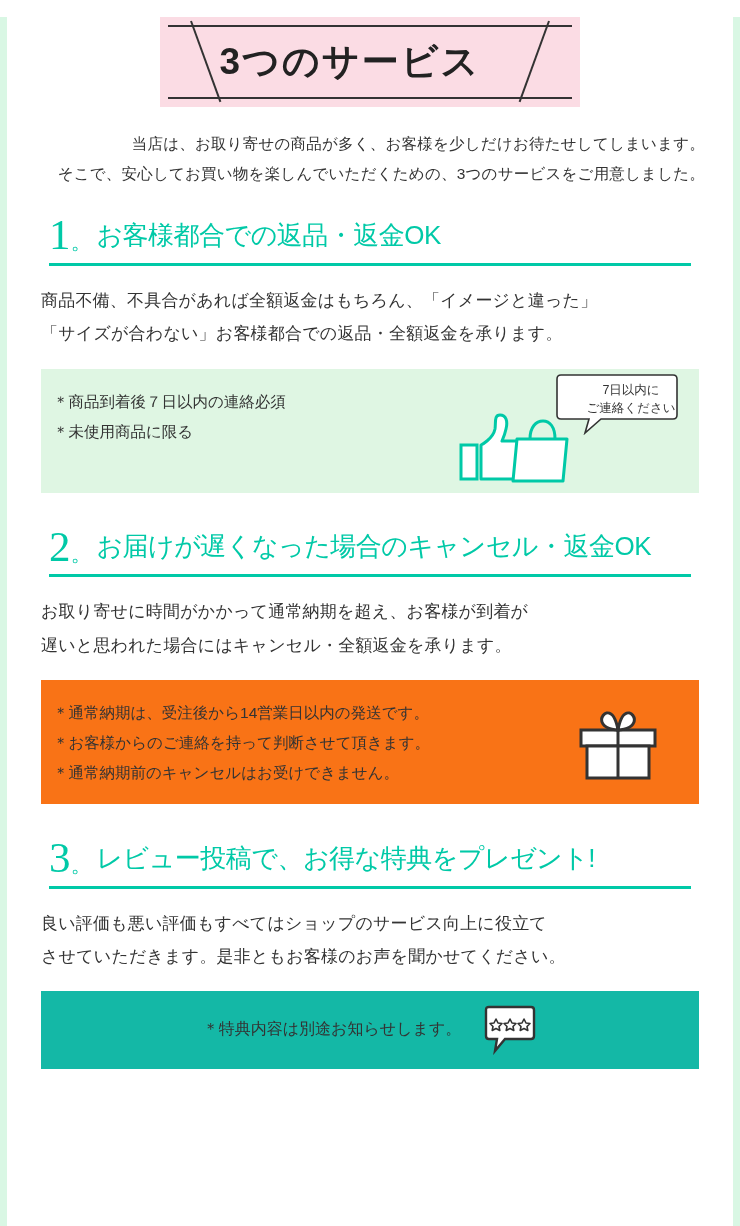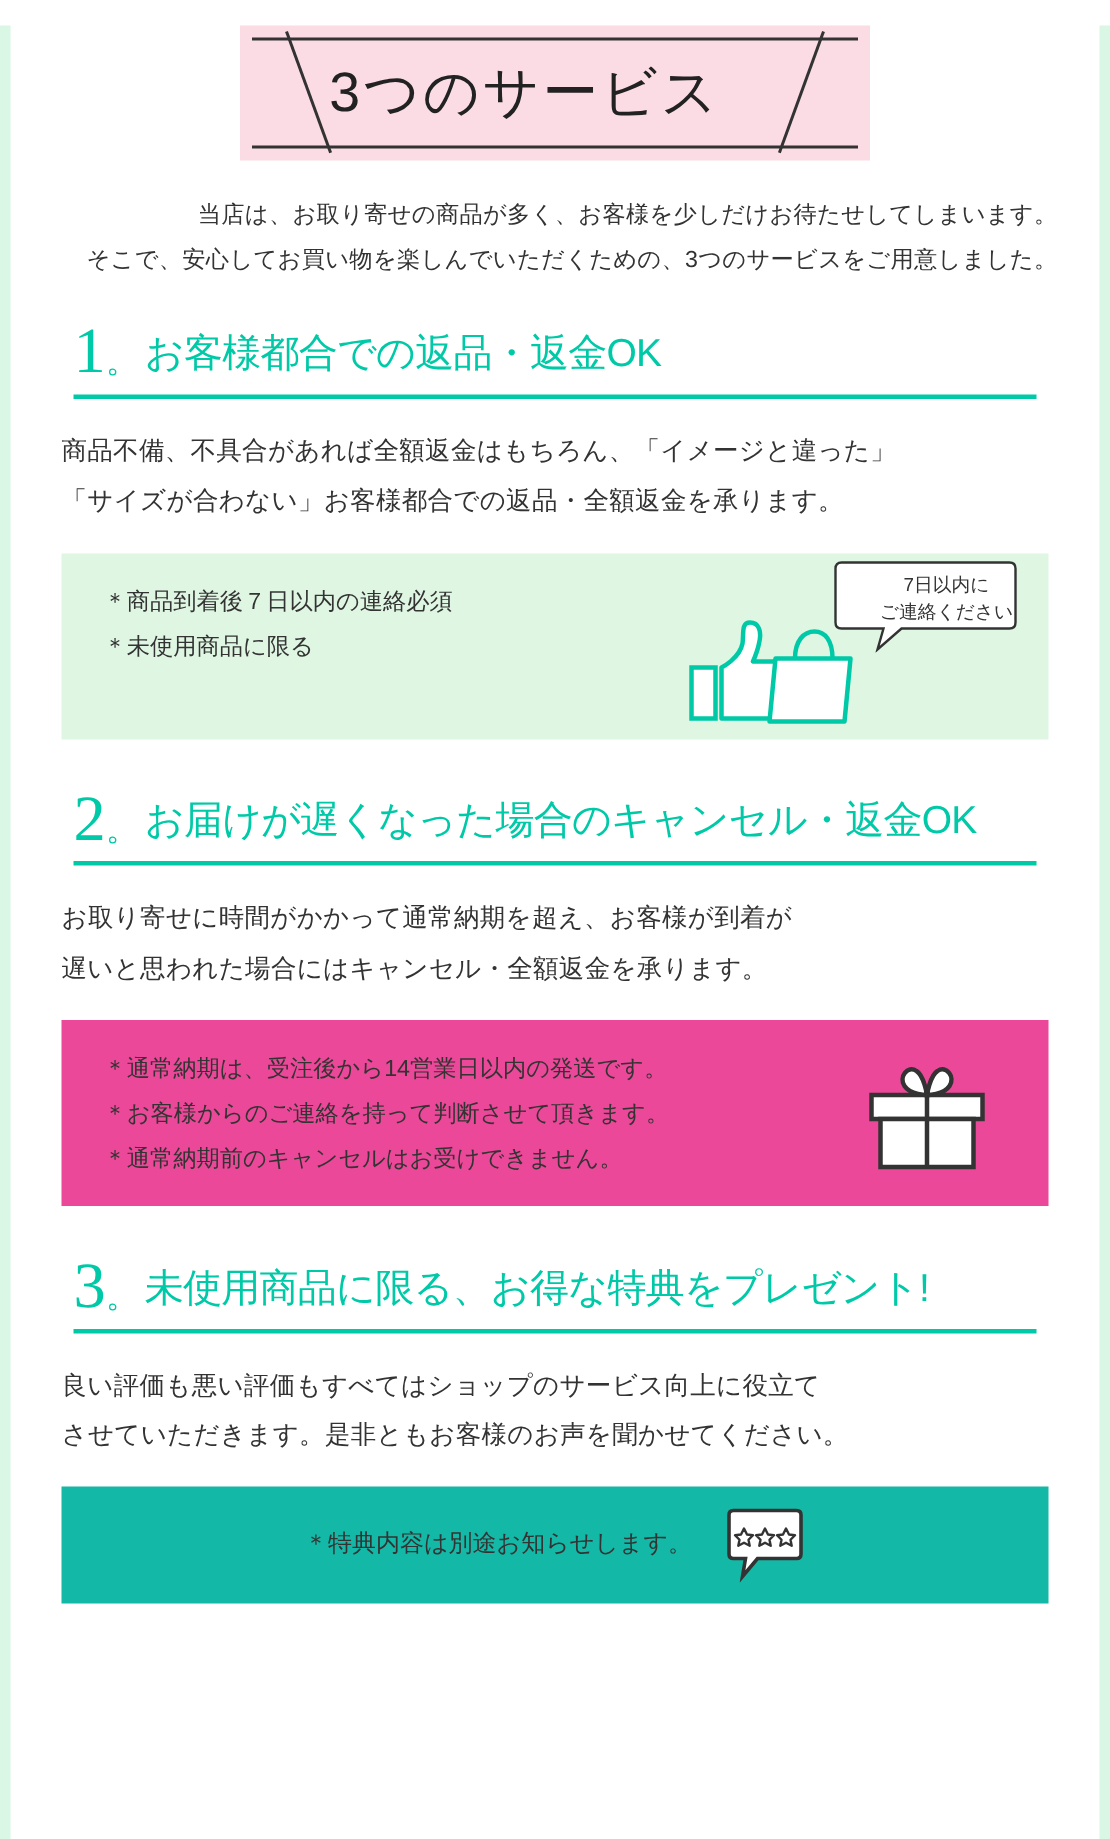--- a/index.html
+++ b/index.html
@@ -69,21 +69,21 @@
   }
   .title-text {
     position: absolute;
     left: 0; top: 0;
     width: 380px;
     height: 90px;
     display: flex;
     align-items: center;
     justify-content: center;
     font-size: 37px;
-    font-weight: normal;
+    font-weight: bold;
     color: #222;
     letter-spacing: 2px;
   }
 
   
   .intro {
     margin: 22px 28px 0 28px;
     font-size: 15.5px;
     line-height: 1.95;
     color: #333;
@@ -129,24 +129,24 @@
     color: #333;
     letter-spacing: 0.2px;
   }
   .sec-body div { white-space: nowrap; }
 
   
   .note-box {
     margin: 18px 34px 0 34px;
     position: relative;
     box-sizing: border-box;
-    padding: 18px 20px 18px 28px;
+    padding: 18px 20px 18px 12px;
   }
   .note-green { background: #dff6e3; }
-  .note-pink  { background: #ec4899; }
+  .note-pink  { background: #f97316; }
   .note-line {
     font-size: 15.5px;
     line-height: 1.95;
     color: #333;
     white-space: nowrap;
   }
   .note-center {
     text-align: center;
     font-size: 16px;
     color: #333;
@@ -244,21 +244,21 @@
         <line x1="41" y1="22" x2="41" y2="70" stroke="#333" stroke-width="3"></line>
         <path d="M41 22 C41 22 30 22 26 16 C22 10 28 2 34 6 C39 9 41 22 41 22 Z" fill="#ffffff" stroke="#333" stroke-width="3"></path>
         <path d="M41 22 C41 22 52 22 56 16 C60 10 54 2 48 6 C43 9 41 22 41 22 Z" fill="#ffffff" stroke="#333" stroke-width="3"></path>
       </svg>
     </div>
   </div>
 
   <div class="section" style="margin-top:34px;">
     <div class="sec-head">
       <span class="sec-num"><span>3</span><span class="dot">。</span></span>
-      <span class="sec-title">未使用商品に限る、お得な特典をプレゼント!</span>
+      <span class="sec-title">レビュー投稿で、お得な特典をプレゼント!</span>
     </div>
     <div class="sec-rule"></div>
     <div class="sec-body">
       <div>良い評価も悪い評価もすべてはショップのサービス向上に役立て</div>
       <div>させていただきます。是非ともお客様のお声を聞かせてください。</div>
     </div>
 
     <div class="flat-box">
       <span class="note-center">＊特典内容は別途お知らせします。</span>
       <svg width="54" height="50" viewBox="0 0 54 50">

